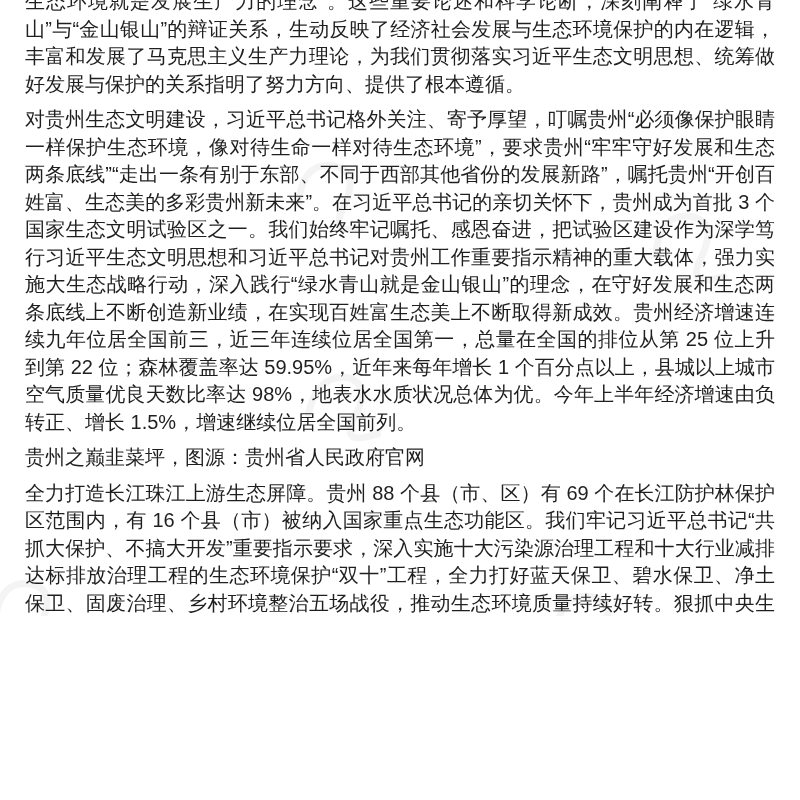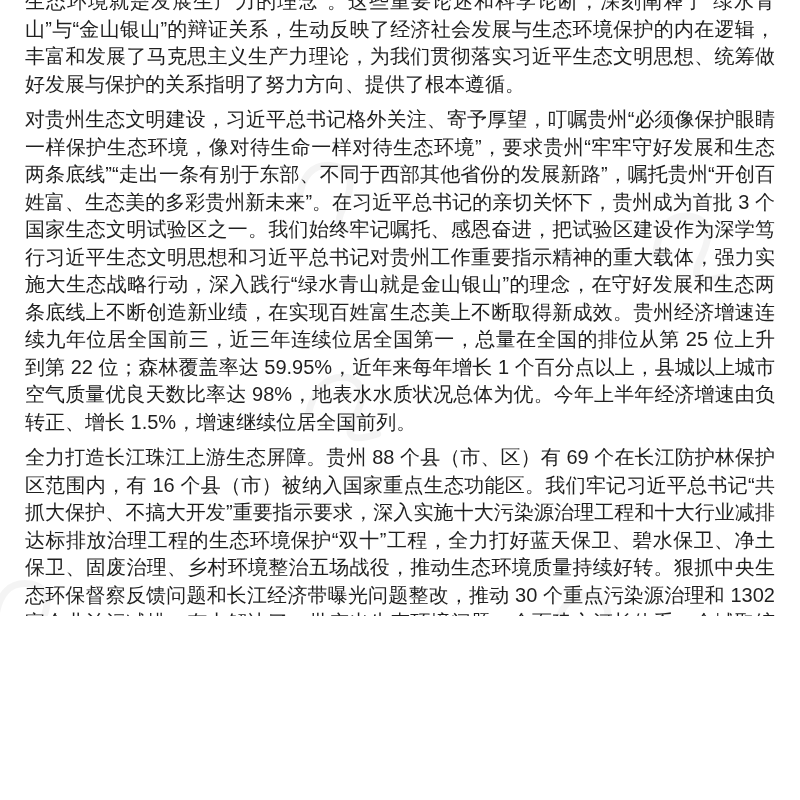--- a/index.html
+++ b/index.html
@@ -62,19 +62,20 @@
       <path d="M0 610 q 25 -35 50 -15 q 20 18 -12 40 q -30 20 10 28" transform="rotate(-30 20 625)"></path>
       <path d="M900 430 q 25 -35 50 -15" transform="rotate(-30 760 430)"></path>
     </g>
   </svg>
 
   <div class="page">
     <p class="para first">生态环境就是发展生产力的理念”。这些重要论述和科学论断，深刻阐释了“绿水青山”与“金山银山”的辩证关系，生动反映了经济社会发展与生态环境保护的内在逻辑，丰富和发展了马克思主义生产力理论，为我们贯彻落实习近平生态文明思想、统筹做好发展与保护的关系指明了努力方向、提供了根本遵循。</p>
 
     <p class="para">对贵州生态文明建设，习近平总书记格外关注、寄予厚望，叮嘱贵州“必须像保护眼睛一样保护生态环境，像对待生命一样对待生态环境”，要求贵州“牢牢守好发展和生态两条底线”“走出一条有别于东部、不同于西部其他省份的发展新路”，嘱托贵州“开创百姓富、生态美的多彩贵州新未来”。在习近平总书记的亲切关怀下，贵州成为首批 3 个国家生态文明试验区之一。我们始终牢记嘱托、感恩奋进，把试验区建设作为深学笃行习近平生态文明思想和习近平总书记对贵州工作重要指示精神的重大载体，强力实施大生态战略行动，深入践行“绿水青山就是金山银山”的理念，在守好发展和生态两条底线上不断创造新业绩，在实现百姓富生态美上不断取得新成效。贵州经济增速连续九年位居全国前三，近三年连续位居全国第一，总量在全国的排位从第 25 位上升到第 22 位；森林覆盖率达 59.95%，近年来每年增长 1 个百分点以上，县城以上城市空气质量优良天数比率达 98%，地表水水质状况总体为优。今年上半年经济增速由负转正、增长 1.5%，增速继续位居全国前列。</p>
 
+    <p class="para caption">贵州之巅韭菜坪，图源：贵州省人民政府官网</p>
 
     <p class="para">全力打造长江珠江上游生态屏障。贵州 88 个县（市、区）有 69 个在长江防护林保护区范围内，有 16 个县（市）被纳入国家重点生态功能区。我们牢记习近平总书记“共抓大保护、不搞大开发”重要指示要求，深入实施十大污染源治理工程和十大行业减排达标排放治理工程的生态环境保护“双十”工程，全力打好蓝天保卫、碧水保卫、净土保卫、固废治理、乡村环境整治五场战役，推动生态环境质量持续好转。狠抓中央生态环保督察反馈问题和长江经济带曝光问题整改，推动 30 个重点污染源治理和 1302 家企业治污减排，有力解决了一批突出生态环境问题。全面建立河长体系，全域取缔网箱养鱼，大力开展乌江磷污染治理，乌江干流水质全面达标。全力推进草海综合治理，推进退城还湖。大力推进绿色贵州建设行动计划，实施新一轮退耕还林还草、石漠化和水土流失综合治理，石漠化面积减少数量和幅度均居全国岩溶地区首位。</p>
 
     <p class="para">坚决防范生物生态安全风险，加强野生动植物疫病预防，坚决取缔和严厉打击非法野生动物交易行为，革除滥食野生动物陋习，提高环境治理水平。坚持做到百姓富生态美有机统一。贵州既是脱贫攻坚的主战场，也是重要生态功能区、生态脆弱区，我们坚持以脱贫攻坚统揽</p>
   </div>
 
 </div>
 
 </body></html>

